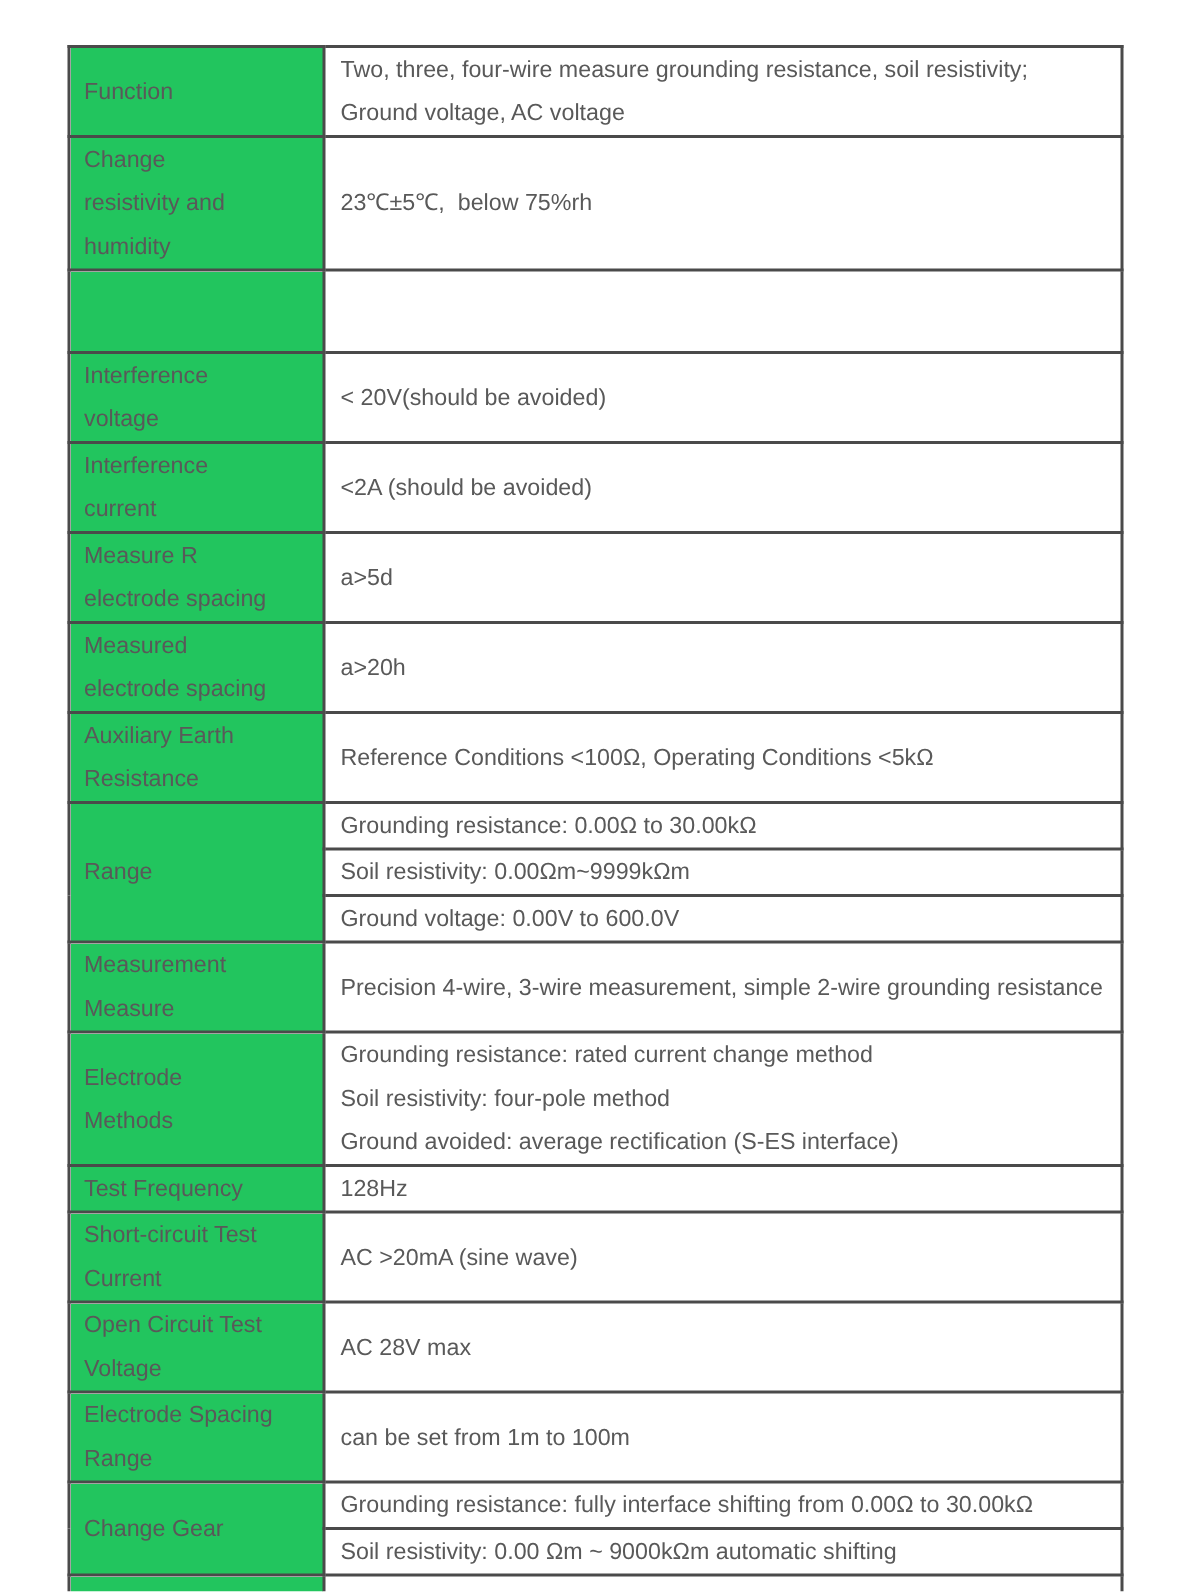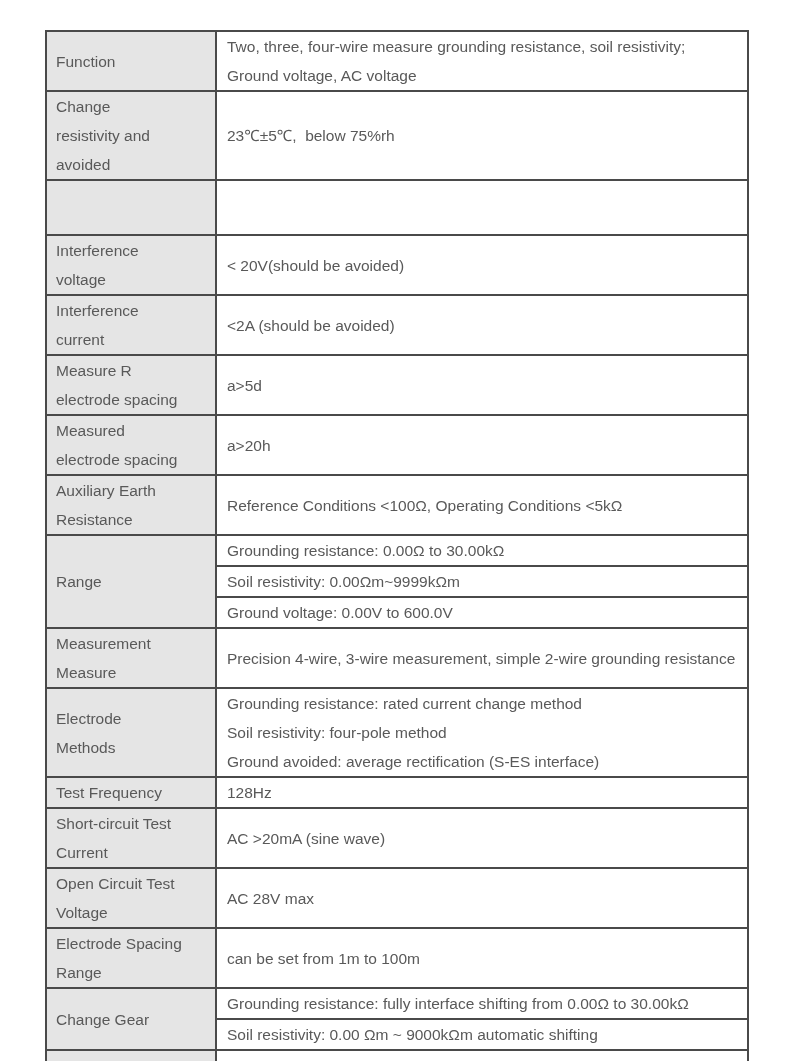--- a/index.html
+++ b/index.html
@@ -26,21 +26,21 @@
     border: 2px solid #4a4a4a;
     font-size: 15.5px;
     font-weight: 400;
     color: #595959;
     line-height: 29px;
     vertical-align: middle;
     text-align: left;
     overflow: hidden;
   }
   table.spec-table th {
-    background: #e5e5e5;
+    background: #22c55e;
     padding: 0 6px 0 9px;
     margin-top: 44px;
   }
   table.spec-table td {
     background: #ffffff;
     padding: 0 8px 0 10px;
   }
   .line { white-space: pre-wrap; }
   tr.empty-row th, tr.empty-row td { height: 53px; }
   tr.partial-row th, tr.partial-row td { height: 40px; }
@@ -60,21 +60,21 @@
             <div class="line">Function</div>
           </th>
           <td>
             <div class="line">Two, three, four-wire measure grounding resistance, soil resistivity; Ground voltage, AC voltage</div>
           </td>
         </tr>
         <tr>
           <th rowspan="1">
             <div class="line">Change</div>
             <div class="line">resistivity and</div>
-            <div class="line">avoided</div>
+            <div class="line">humidity</div>
           </th>
           <td>
             <div class="line">23℃±5℃,  below 75%rh</div>
           </td>
         </tr>
         <tr class="empty-row">
           <th rowspan="1">
             <div class="line"></div>
           </th>
           <td>

